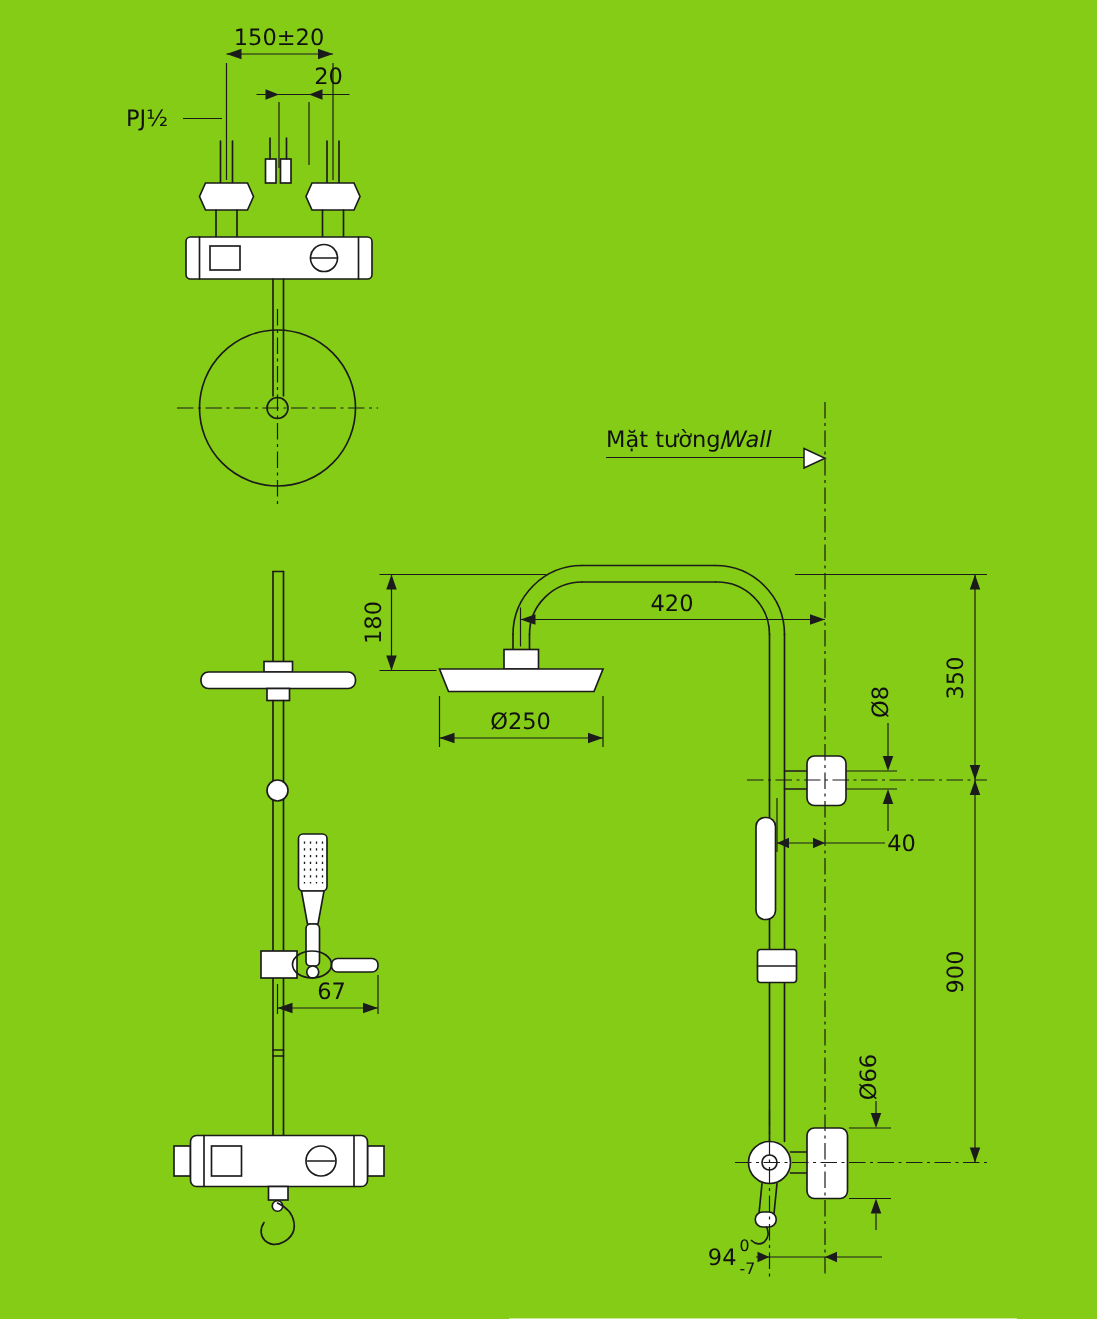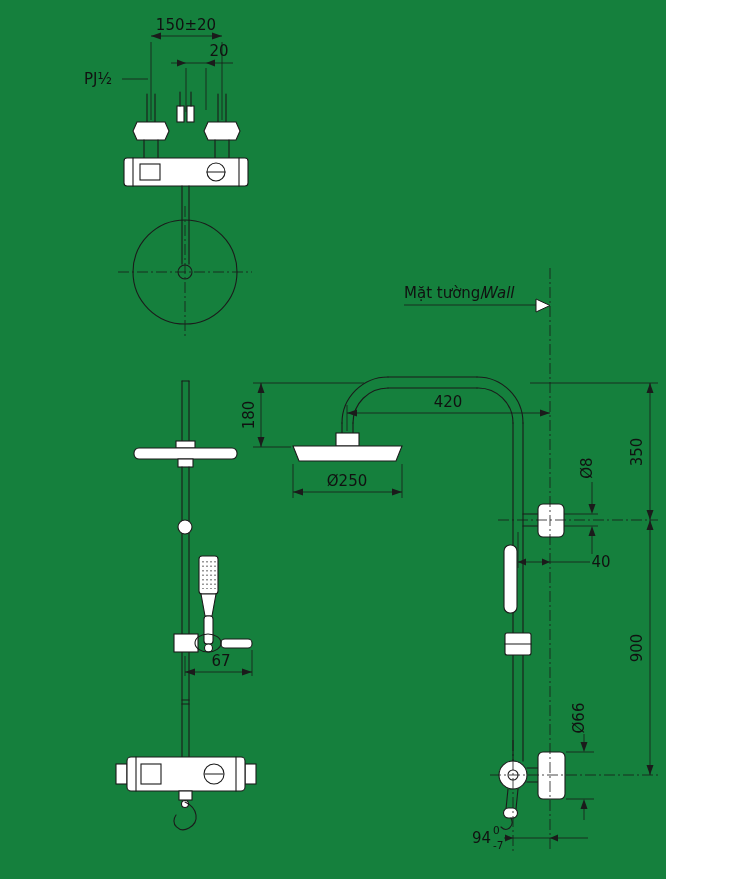--- a/index.html
+++ b/index.html
@@ -3,23 +3,23 @@
 <meta charset="utf-8">
 <style>
   html, body {
     margin: 0;
     padding: 0;
     background: #ffffff;
     font-family: "DejaVu Sans", sans-serif;
   }
   .canvas {
     position: relative;
-    width: 666px;
+    width: 731px;
     height: 879px;
-    background: #15803d;
+    background: #84cc16;
     overflow: hidden;
   }
   svg { display: block; }
   
   .obj  { stroke: #1b1b1b; stroke-width: 1.1; fill: none; stroke-linecap: round; }
   .objf { stroke: #1b1b1b; stroke-width: 1.1; fill: #ffffff; }
   .dim  { stroke: #1b1b1b; stroke-width: 0.8; fill: none; }
   .arr  { fill: #1b1b1b; stroke: none; }
   .cl   { stroke: #1b1b1b; stroke-width: 0.8; fill: none; stroke-dasharray: 11 3 2 3; }
   .stip { stroke: #1b1b1b; stroke-width: 0.9; fill: none; stroke-dasharray: 1.5 3; }

